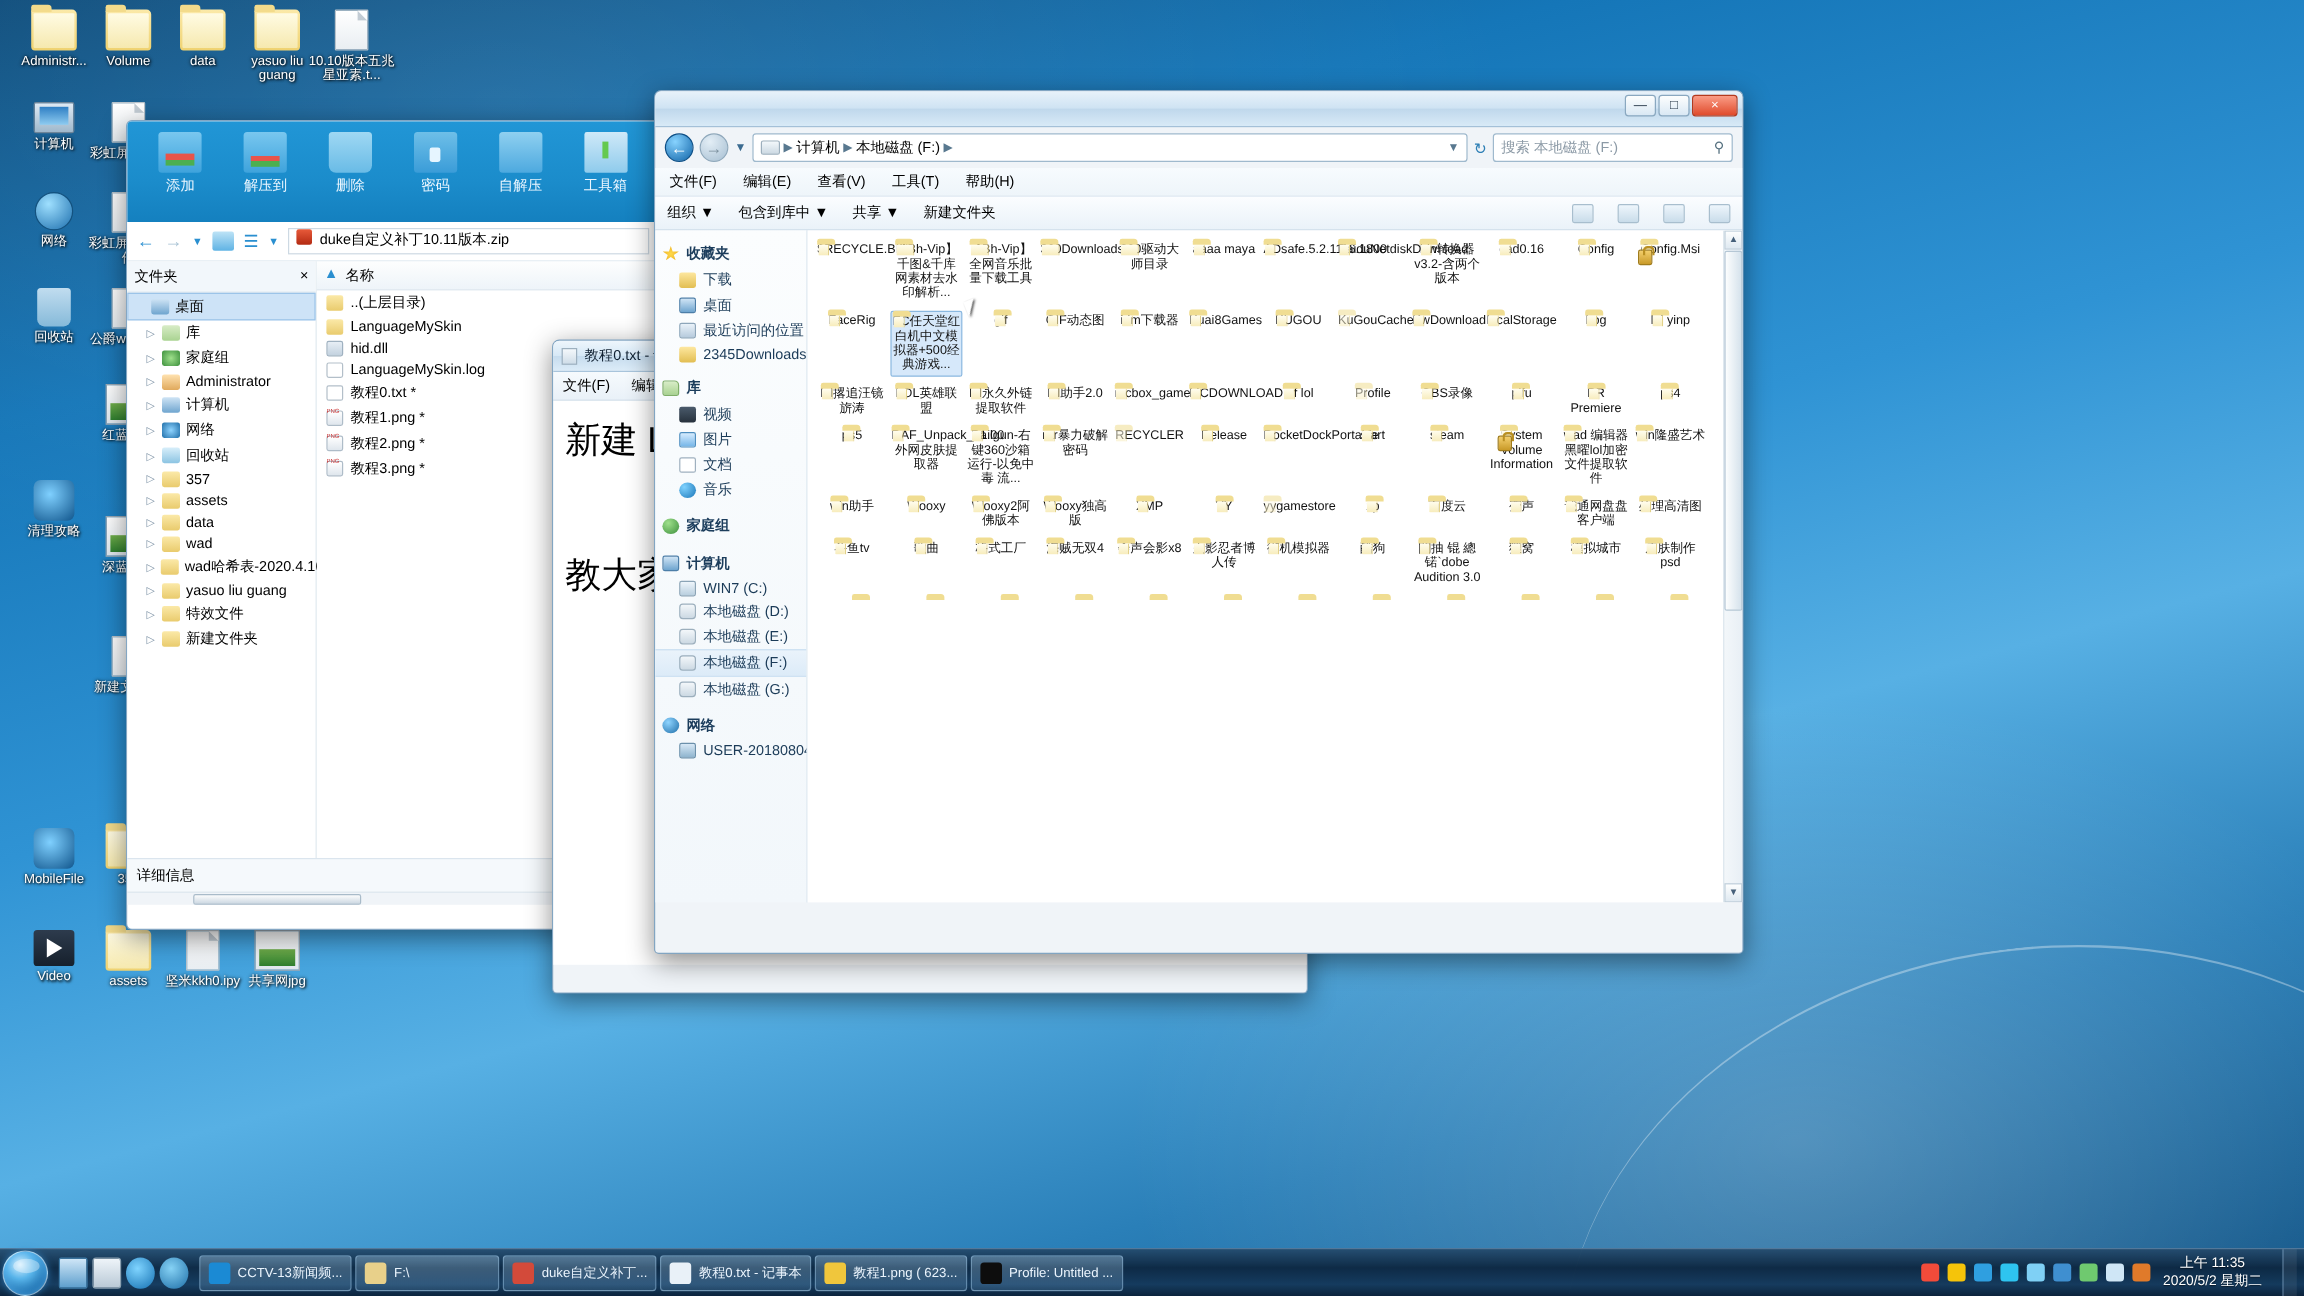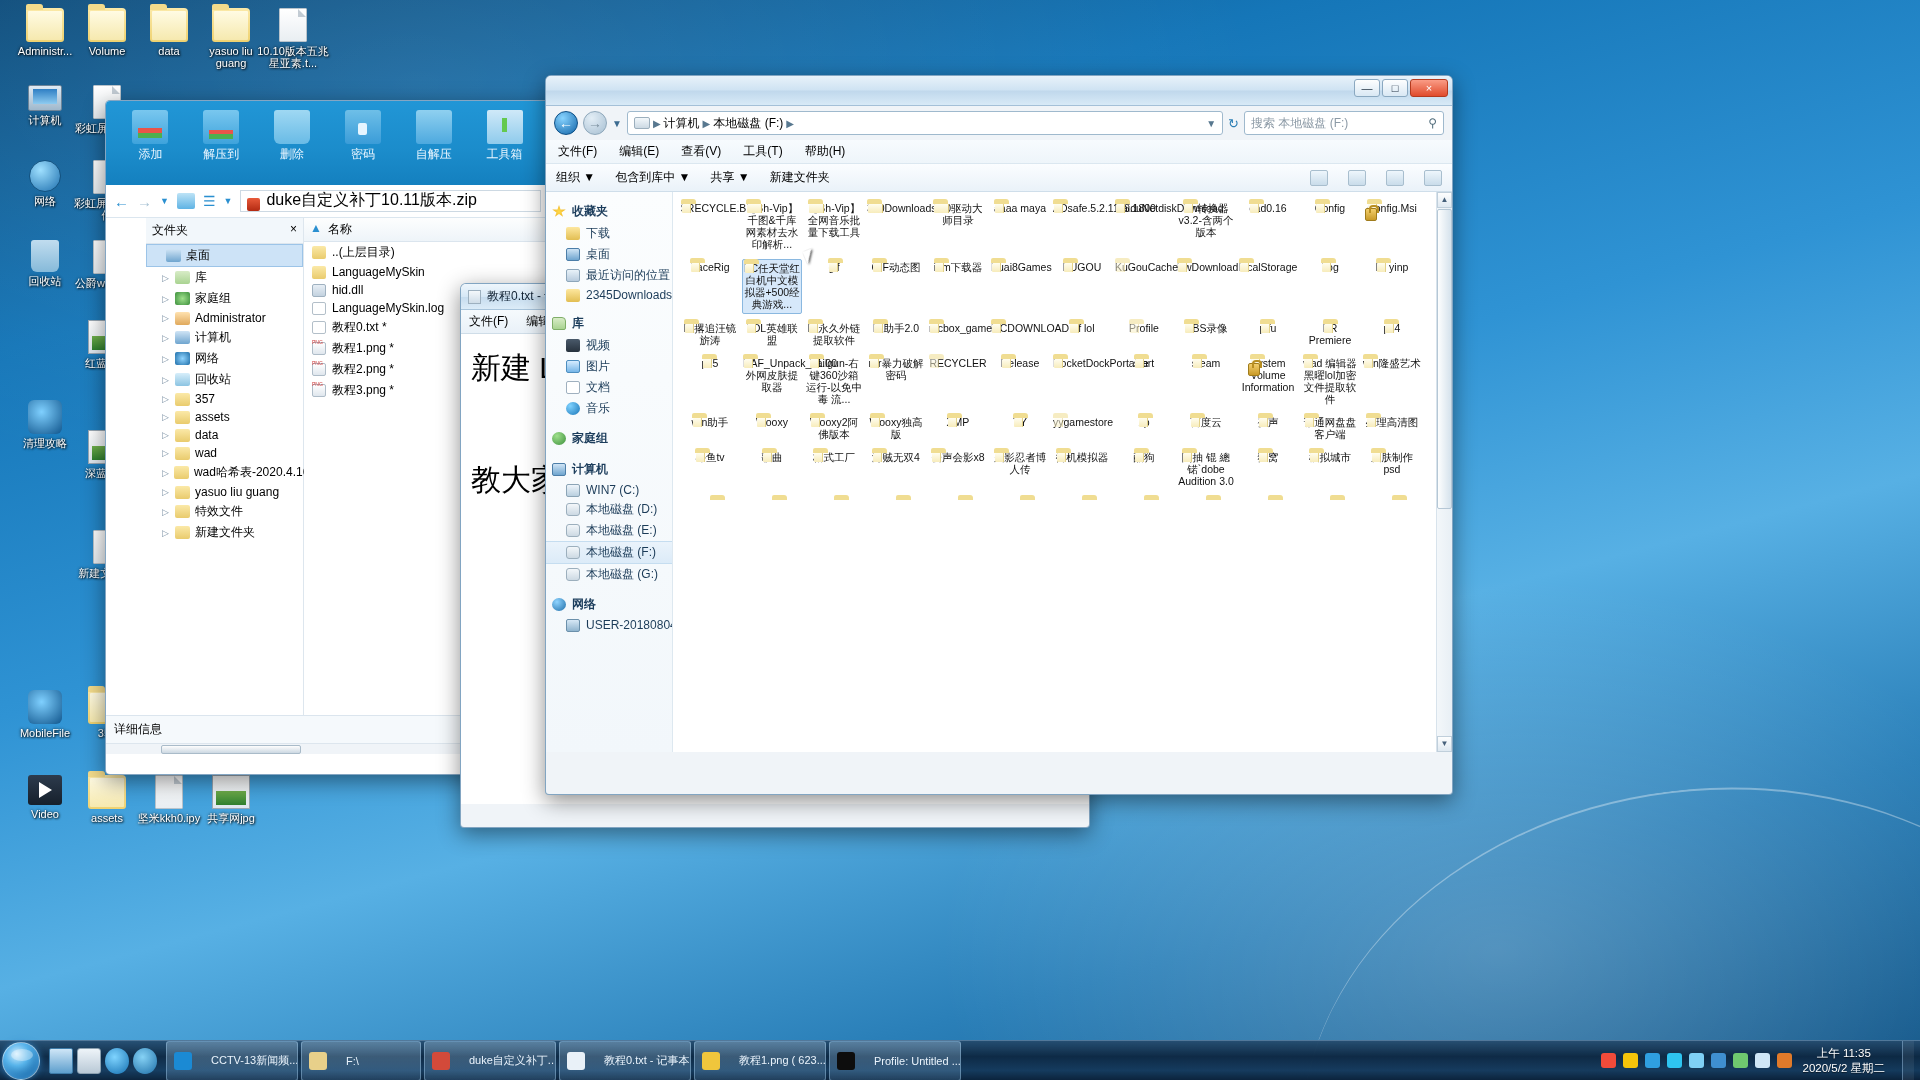--- a/index.html
+++ b/index.html
@@ -90,22 +90,22 @@
   .t-ext:after{content:"";position:absolute;left:6px;top:20px;right:6px;height:9px;background:linear-gradient(#e8544a 0 4px,#4caf50 4px 9px);}
   .t-del{background:linear-gradient(#9fd8f3,#69bbe6);border-radius:3px 3px 6px 6px;}
   .t-lock{background:linear-gradient(#6ebfe8,#3a9cd8);border-radius:3px;}
   .t-lock:after{content:"";position:absolute;left:13px;top:13px;width:9px;height:12px;background:#e6f5ff;border-radius:2px;}
   .t-sfx{background:linear-gradient(#8fd0f0,#4da9df);border-radius:3px;}
   .t-box{background:linear-gradient(#cfe9f8,#8fcbec);border-radius:2px;}
   .t-box:after{content:"";position:absolute;left:15px;top:8px;width:5px;height:14px;background:#64c94f;}
 
   .rar-nav { display:flex; align-items:center; gap:8px; padding:5px 8px; background:#fff; border-bottom:1px solid #dbe6ef; }
   .rar-nav .arw { color:#2a8fd0; font-size:15px; }
-  .rar-path { flex:1; display:flex; align-items:flex-end; gap:6px; border:1px solid #cdd9e3; height:22px; padding:0 6px; font-size:16px; background:#fff;}
-  .rar-body { display:flex; height:497px;margin-left:40px; }
+  .rar-path { flex:1; display:flex; align-items:flex-start; gap:6px; border:1px solid #cdd9e3; height:22px; padding:0 6px; font-size:12px; background:#fff;}
+  .rar-body { display:flex; height:497px; }
   .rar-left { width:158px; border-right:1px solid #dde6ee; background:#fff; font-size:12px; }
   .rar-left .hdr { display:flex; justify-content:space-between; padding:4px 6px; background:#f2f7fb; border-bottom:1px solid #dde6ee; }
   .tree-item { padding:2px 4px 2px 10px; display:flex; align-items:center; gap:5px; white-space:nowrap; }
   .tree-item .tw { color:#7e93a6; font-size:9px; width:8px; }
   .tree-item.sel { background:#cde3f7; border:1px solid #9cc4e8; }
   .tree-ic { width:15px; height:13px; border-radius:2px; flex:none; }
   .rar-right { flex:1; background:#fff; }
   .rar-colhdr { display:flex; font-size:12px; background:linear-gradient(#fdfefe,#eef4f9); border-bottom:1px solid #dbe5ee; padding:3px 6px; }
   .rar-row { display:flex; align-items:center; gap:6px; padding:2px 8px; font-size:12px; }
   .rar-row .fi { width:14px; height:13px; flex:none; border-radius:2px; }
@@ -206,21 +206,21 @@
     width:38px;height:38px;border-radius:50%;flex:none;
     background: radial-gradient(circle at 38% 30%, #d6f0ff 0%, #58b4ea 35%, #1d6fae 70%, #0a3f68 100%);
     border:1px solid rgba(255,255,255,.5);
     box-shadow: 0 0 8px rgba(90,180,240,.8) inset, 0 0 6px rgba(50,140,210,.7);
     position:relative;
   }
   .orb:after{content:"";position:absolute;left:8px;top:6px;width:22px;height:12px;border-radius:50%;background:rgba(255,255,255,.35);}
   .qlaunch { display:flex; gap:4px; padding:0 6px; align-items:center; }
   .ql { width:24px;height:26px; border-radius:3px; }
   .tb-item {
-    display:flex; align-items:center; gap:19px; height:40px; min-width:120px; max-width:132px;
+    display:flex; align-items:center; gap:6px; height:30px; min-width:120px; max-width:132px;
     padding:4px 7px; border-radius:3px; color:#eaf4fd; font-size:11px;
     background: linear-gradient(rgba(190,225,250,.34), rgba(120,175,220,.20));
     border:1px solid rgba(170,210,240,.42);
     overflow:hidden; white-space:nowrap;
   }
   .tb-item .tic { width:18px;height:18px;flex:none;border-radius:3px; }
   .tray { margin-left:auto; display:flex; align-items:center; gap:7px; padding-right:6px; }
   .tray .ti2 { width:15px;height:15px;border-radius:3px; }
   .clock { color:#fff; font-size:11.5px; text-align:center; line-height:15px; padding:0 10px 0 4px; text-shadow:0 1px 1px rgba(0,0,0,.6); }
   .showdesk { width:12px; height:40px; border-left:1px solid rgba(160,200,235,.45); background:rgba(255,255,255,.07); }

